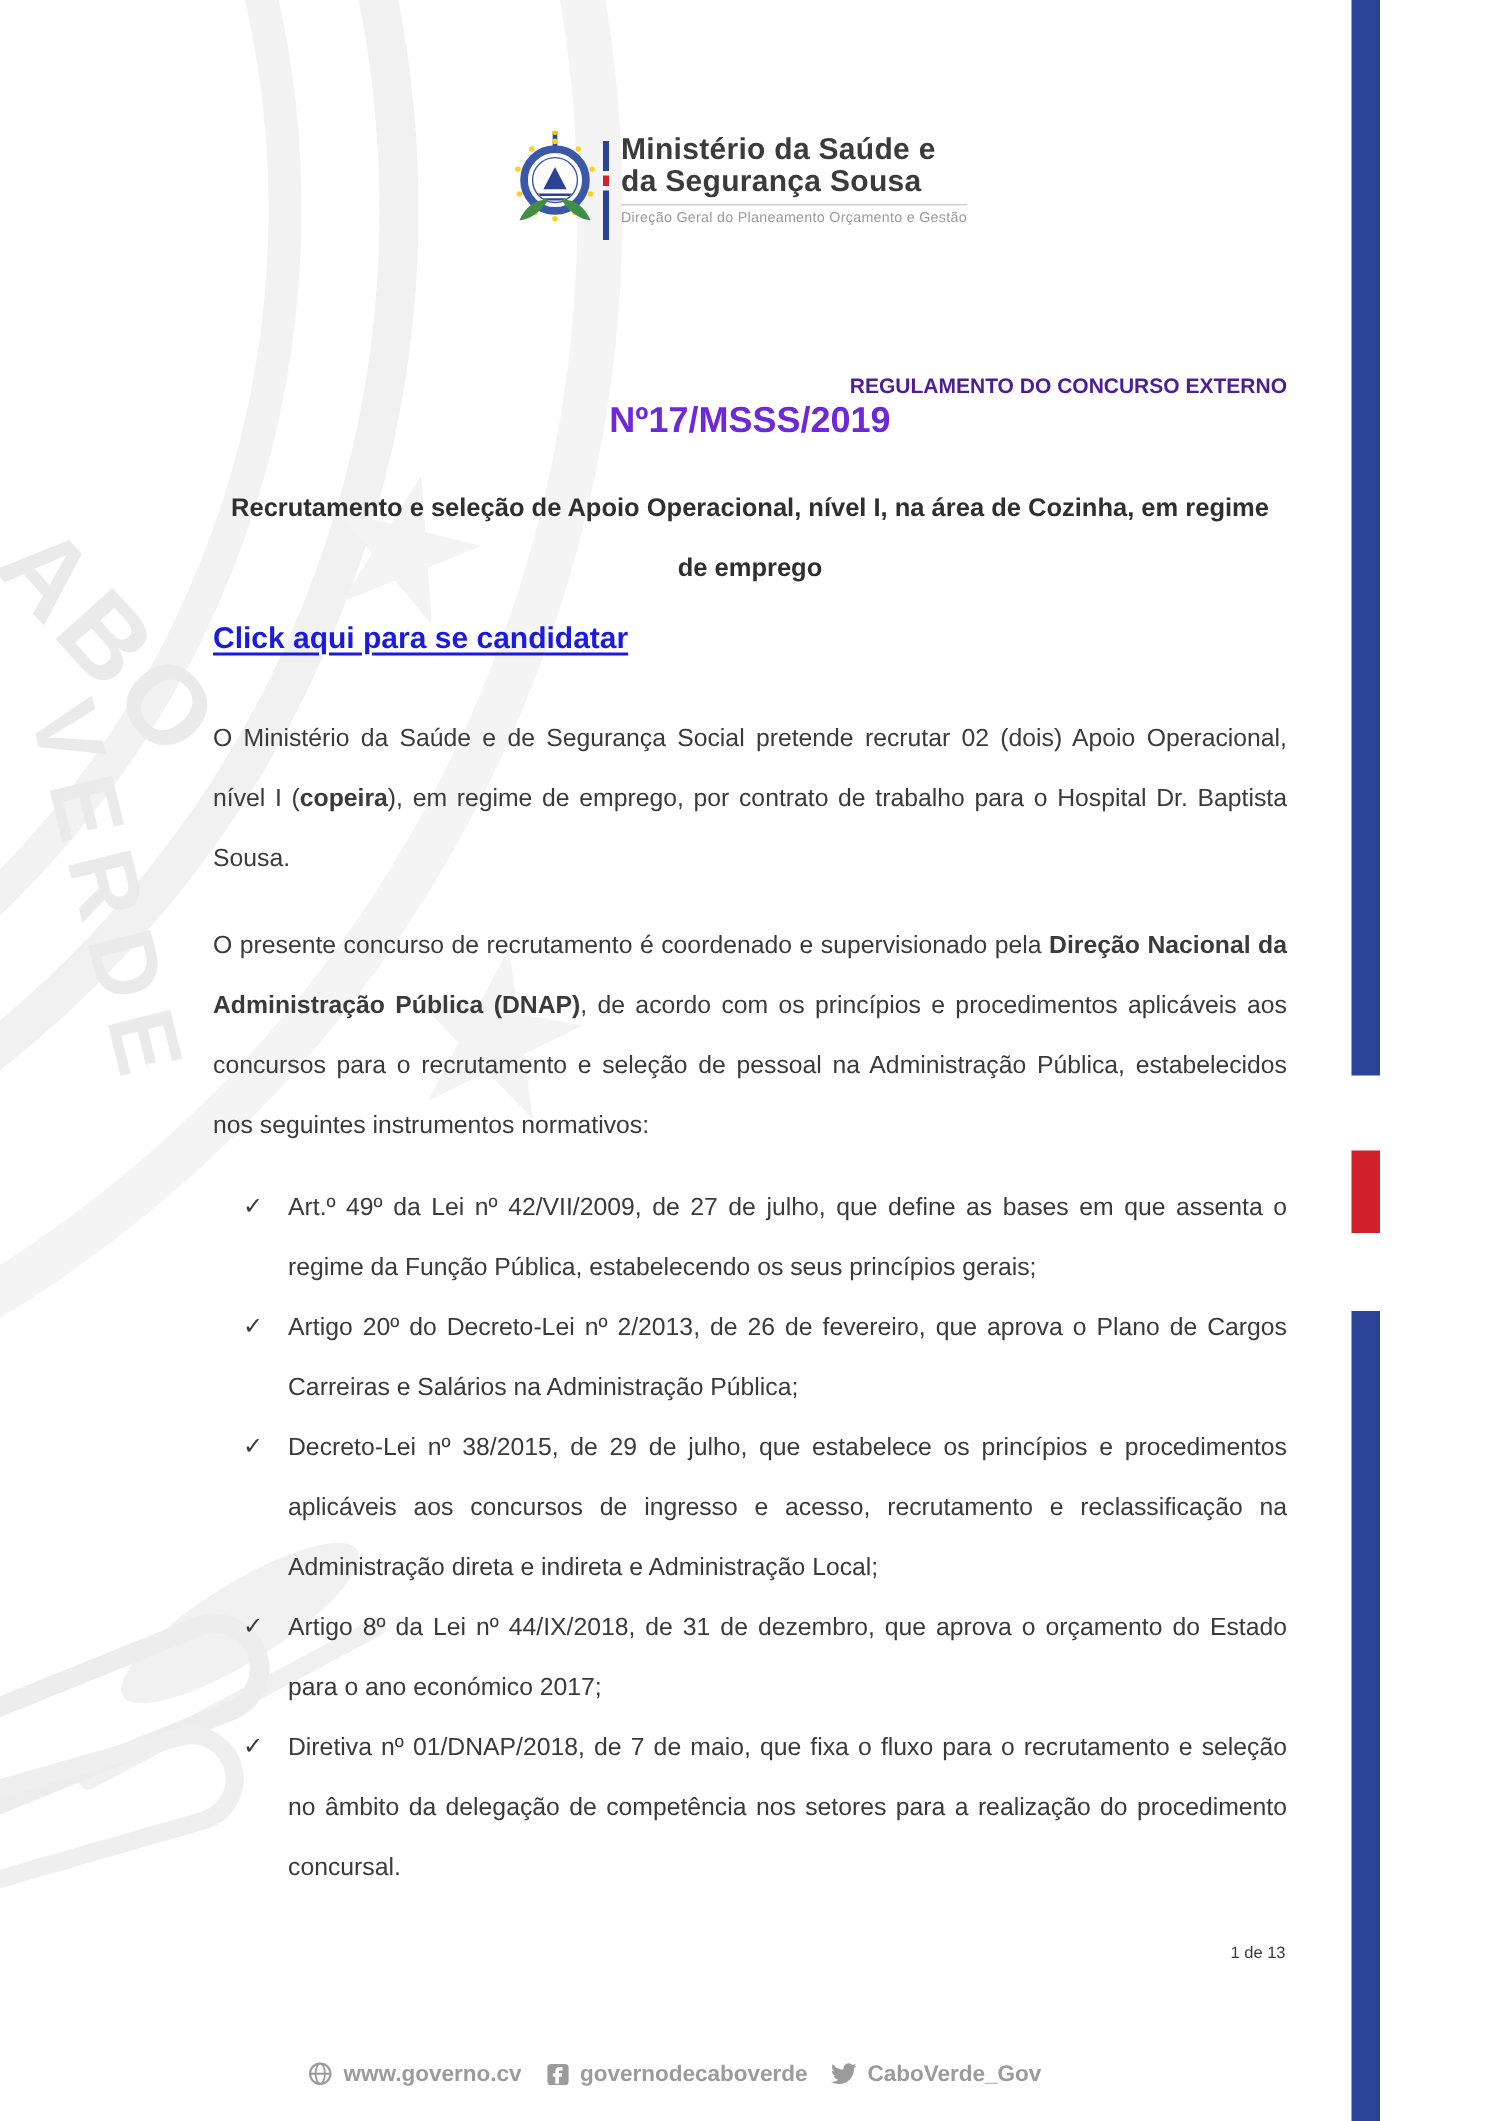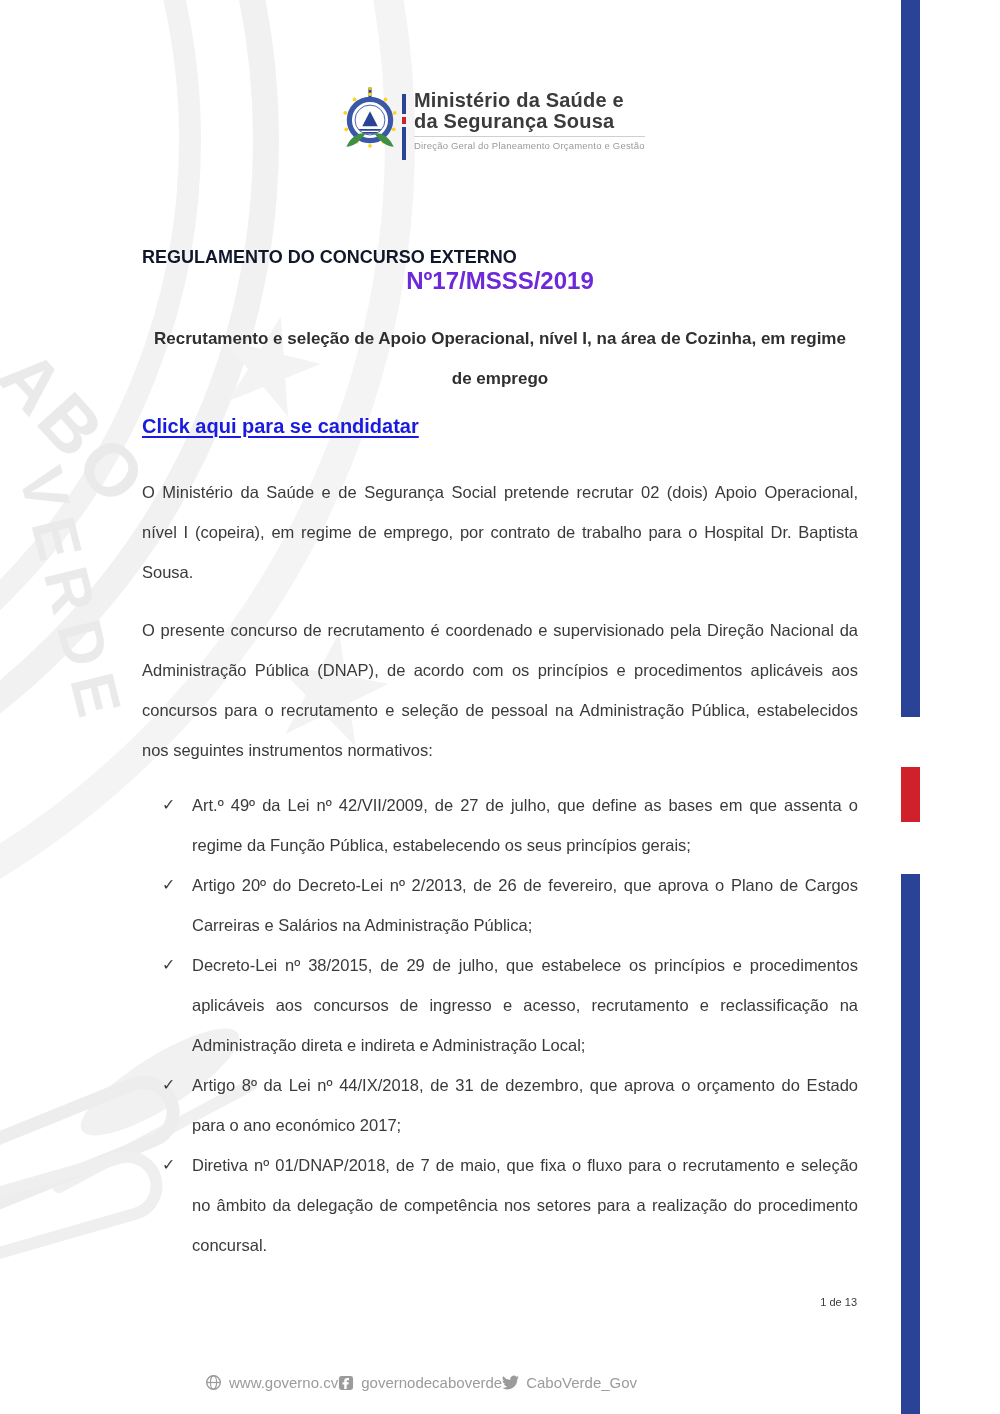--- a/index.html
+++ b/index.html
@@ -30,41 +30,41 @@
   .logo-divider .seg-b1 { height:20px; background:var(--accent-blue,#2b4396); }
   .logo-divider .seg-r  { height:7px;  margin-top:3px; background:var(--accent-red,#d0202a); }
   .logo-divider .seg-b2 { height:33px; margin-top:3px; background:var(--accent-blue,#2b4396); }
   .logo-text { padding-top:4px; }
   .logo-text .ministry { font-size:20px; font-weight:bold; color:#3b3b3b; line-height:21px; letter-spacing:0.2px; }
   .logo-text .rule { height:1px; background:#cfcfcf; margin:4px 0 3px 0; }
   .logo-text .dept { font-size:9.5px; color:#9a9a9a; letter-spacing:0.2px; }
 
   
   .content { position:absolute; left:142px; top:245px; width:716px; z-index:2; }
-  .title-line1 { font-size:18px; font-weight:bold; text-align:left; color:#0f172a; line-height:24px; }
+  .title-line1 { font-size:14px; font-weight:bold; text-align:right; color:#4c1d95; line-height:24px; }
   .title-line2 { font-size:24px; font-weight:bold; text-align:center; color:#6d28d9; line-height:24px; }
   .subtitle { font-size:17px; font-weight:bold; text-align:center; color:#2f2f2f;
               line-height:40px; margin-top:26px; }
   .apply { display:block; text-align:left; margin-top:16px; }
   .apply a { font-size:20px; font-weight:bold; color:var(--link-blue,#1b1be0);
              text-decoration:underline; text-underline-offset:3px; }
   .body-p { font-size:16.5px; line-height:40px; text-align:justify; margin:0; }
   .p1 { margin-top:34px; }
   .p2 { margin-top:18px; }
-  .body-p b { font-weight:normal; }
+  .body-p b { font-weight:bold; }
 
   .ref-list { list-style:none; margin:15px 0 0 0; padding:0; }
   .ref-list li { position:relative; padding-left:50px; font-size:16.5px;
                  line-height:40px; text-align:justify; }
   .ref-list .check { position:absolute; left:20px; top:0; font-size:16px; color:#3a3a3a; }
 
   
   .page-num { position:absolute; right:143px; top:1296px; font-size:11px; color:#3a3a3a; z-index:2; }
   .footer { position:absolute; left:205px; top:1374px; display:flex; 
-            color:var(--footer-gray,#9b9b9b); font-size:15px; z-index:2; }
+            gap:16px; color:var(--footer-gray,#9b9b9b); font-size:15px; z-index:2;font-weight:bold; }
   .footer .grp { display:flex; align-items:center; gap:7px; }
   .footer svg { display:block; }
 </style>
 </head>
 <body>
 
 <div class="page">
 
   <div class="watermark">
     <svg class="wm-svg" width="1000" height="1414" viewBox="0 0 1000 1414">

